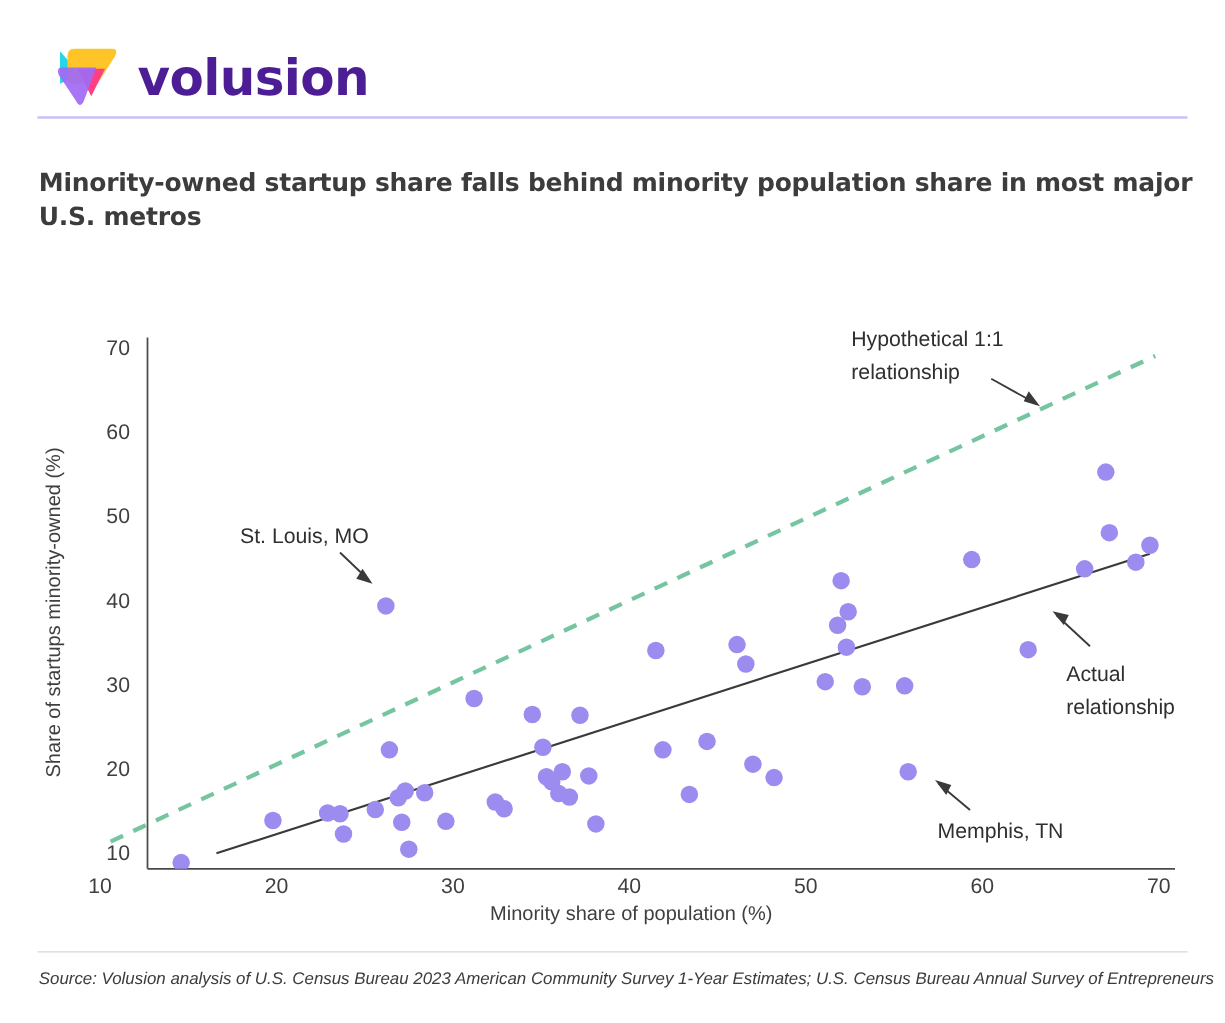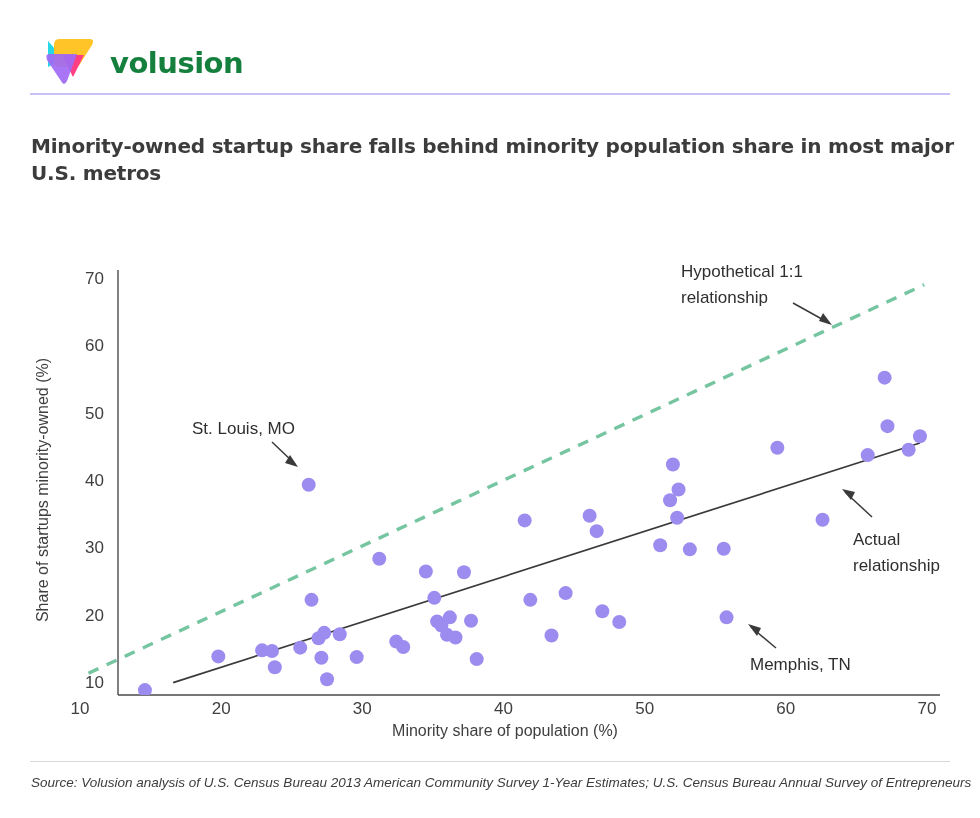--- a/index.html
+++ b/index.html
@@ -29,23 +29,23 @@
     align-items: center;
   }
   #logo-mark {
     position: relative;
     width: 54px; height: 52px;
     flex: 0 0 auto;
   }
   #logo-mark svg { display: block; }
   #logo-text {
     font-family: "DejaVu Sans", sans-serif;
-    font-size: 29px;
+    font-size: 40px;
     font-weight: 700;
-    color: #15803d;
+    color: #4c1d95;
     letter-spacing: -0.5px;
     margin-left: 14px;
     line-height: 1;
   }
   #header-divider {
     position: absolute;
     left: 30px; top: 93px;
     width: 920px; height: 2px;
     background: #c9c0f5;
   }
@@ -240,13 +240,13 @@
 
       <text class="annot-label" x="853" y="545">Actual</text>
       <text class="annot-label" x="853" y="571">relationship</text>
 
       <text class="annot-label" x="750" y="670">Memphis, TN</text>
     </g>
   </svg>
 </div>
 
 <div id="source-divider"></div>
-<div id="source-note">Source: Volusion analysis of U.S. Census Bureau 2013 American Community Survey 1-Year Estimates; U.S. Census Bureau Annual Survey of Entrepreneurs</div>
+<div id="source-note">Source: Volusion analysis of U.S. Census Bureau 2023 American Community Survey 1-Year Estimates; U.S. Census Bureau Annual Survey of Entrepreneurs</div>
 
 </body></html>

